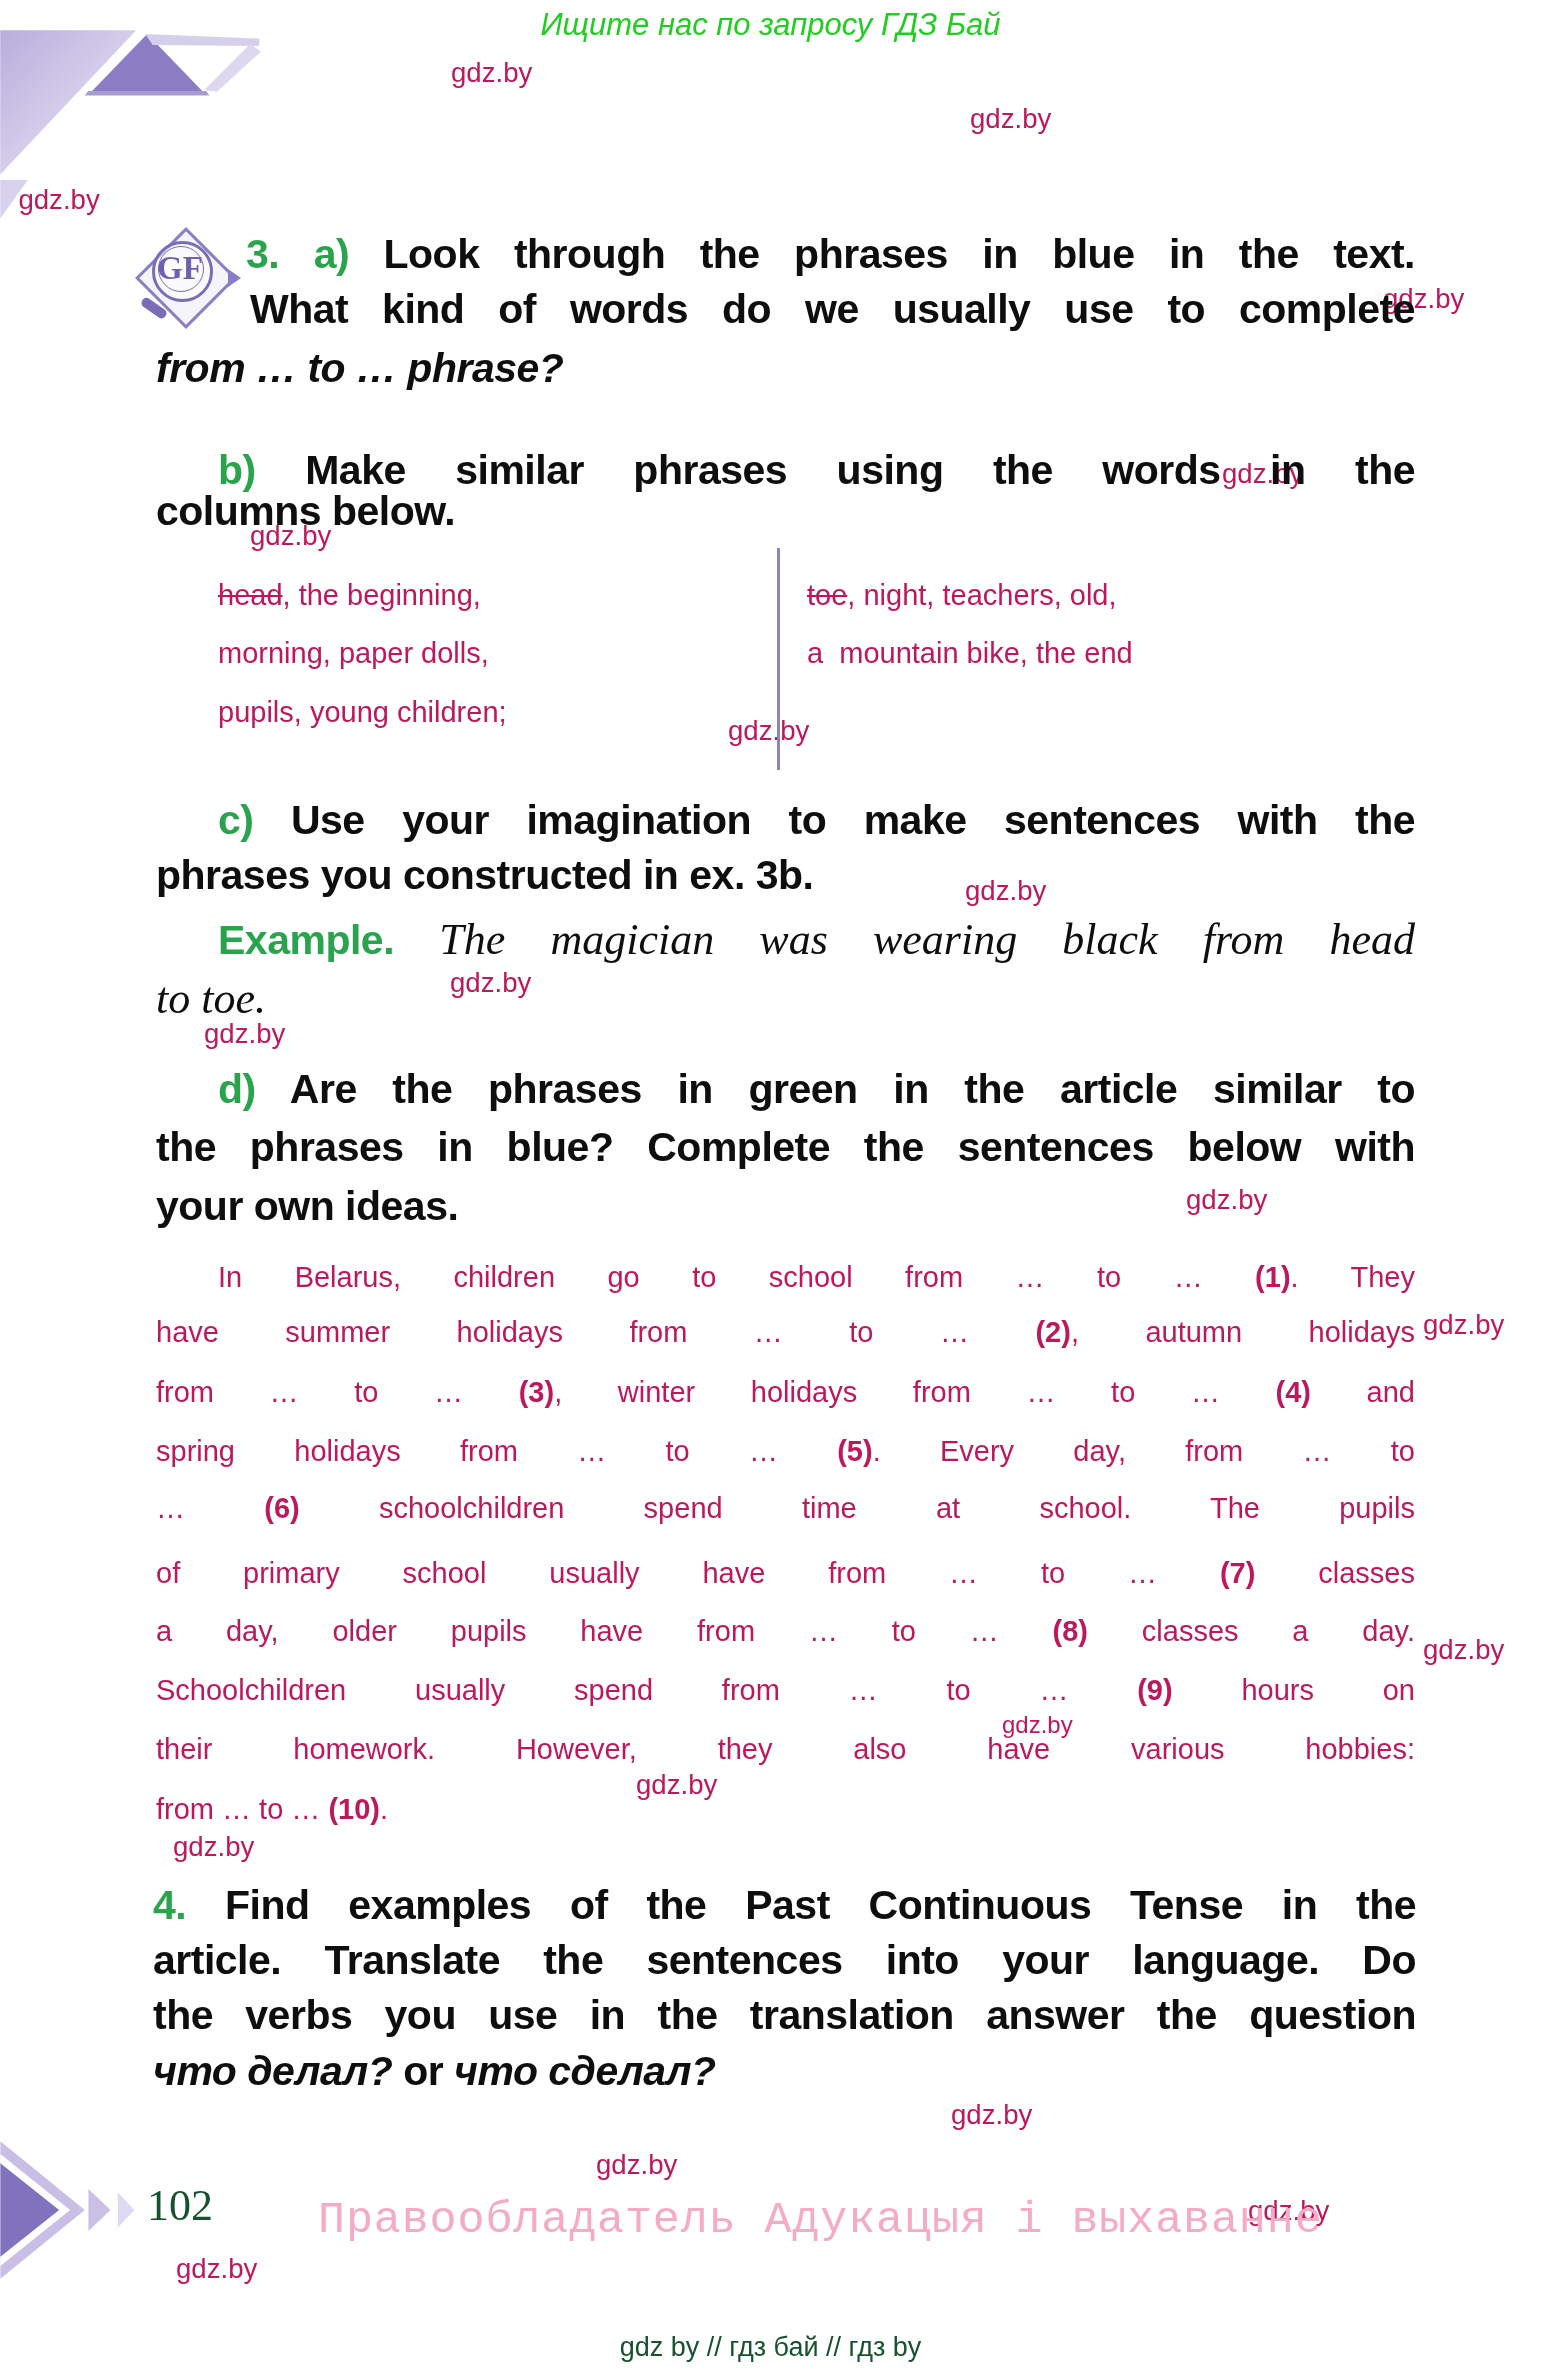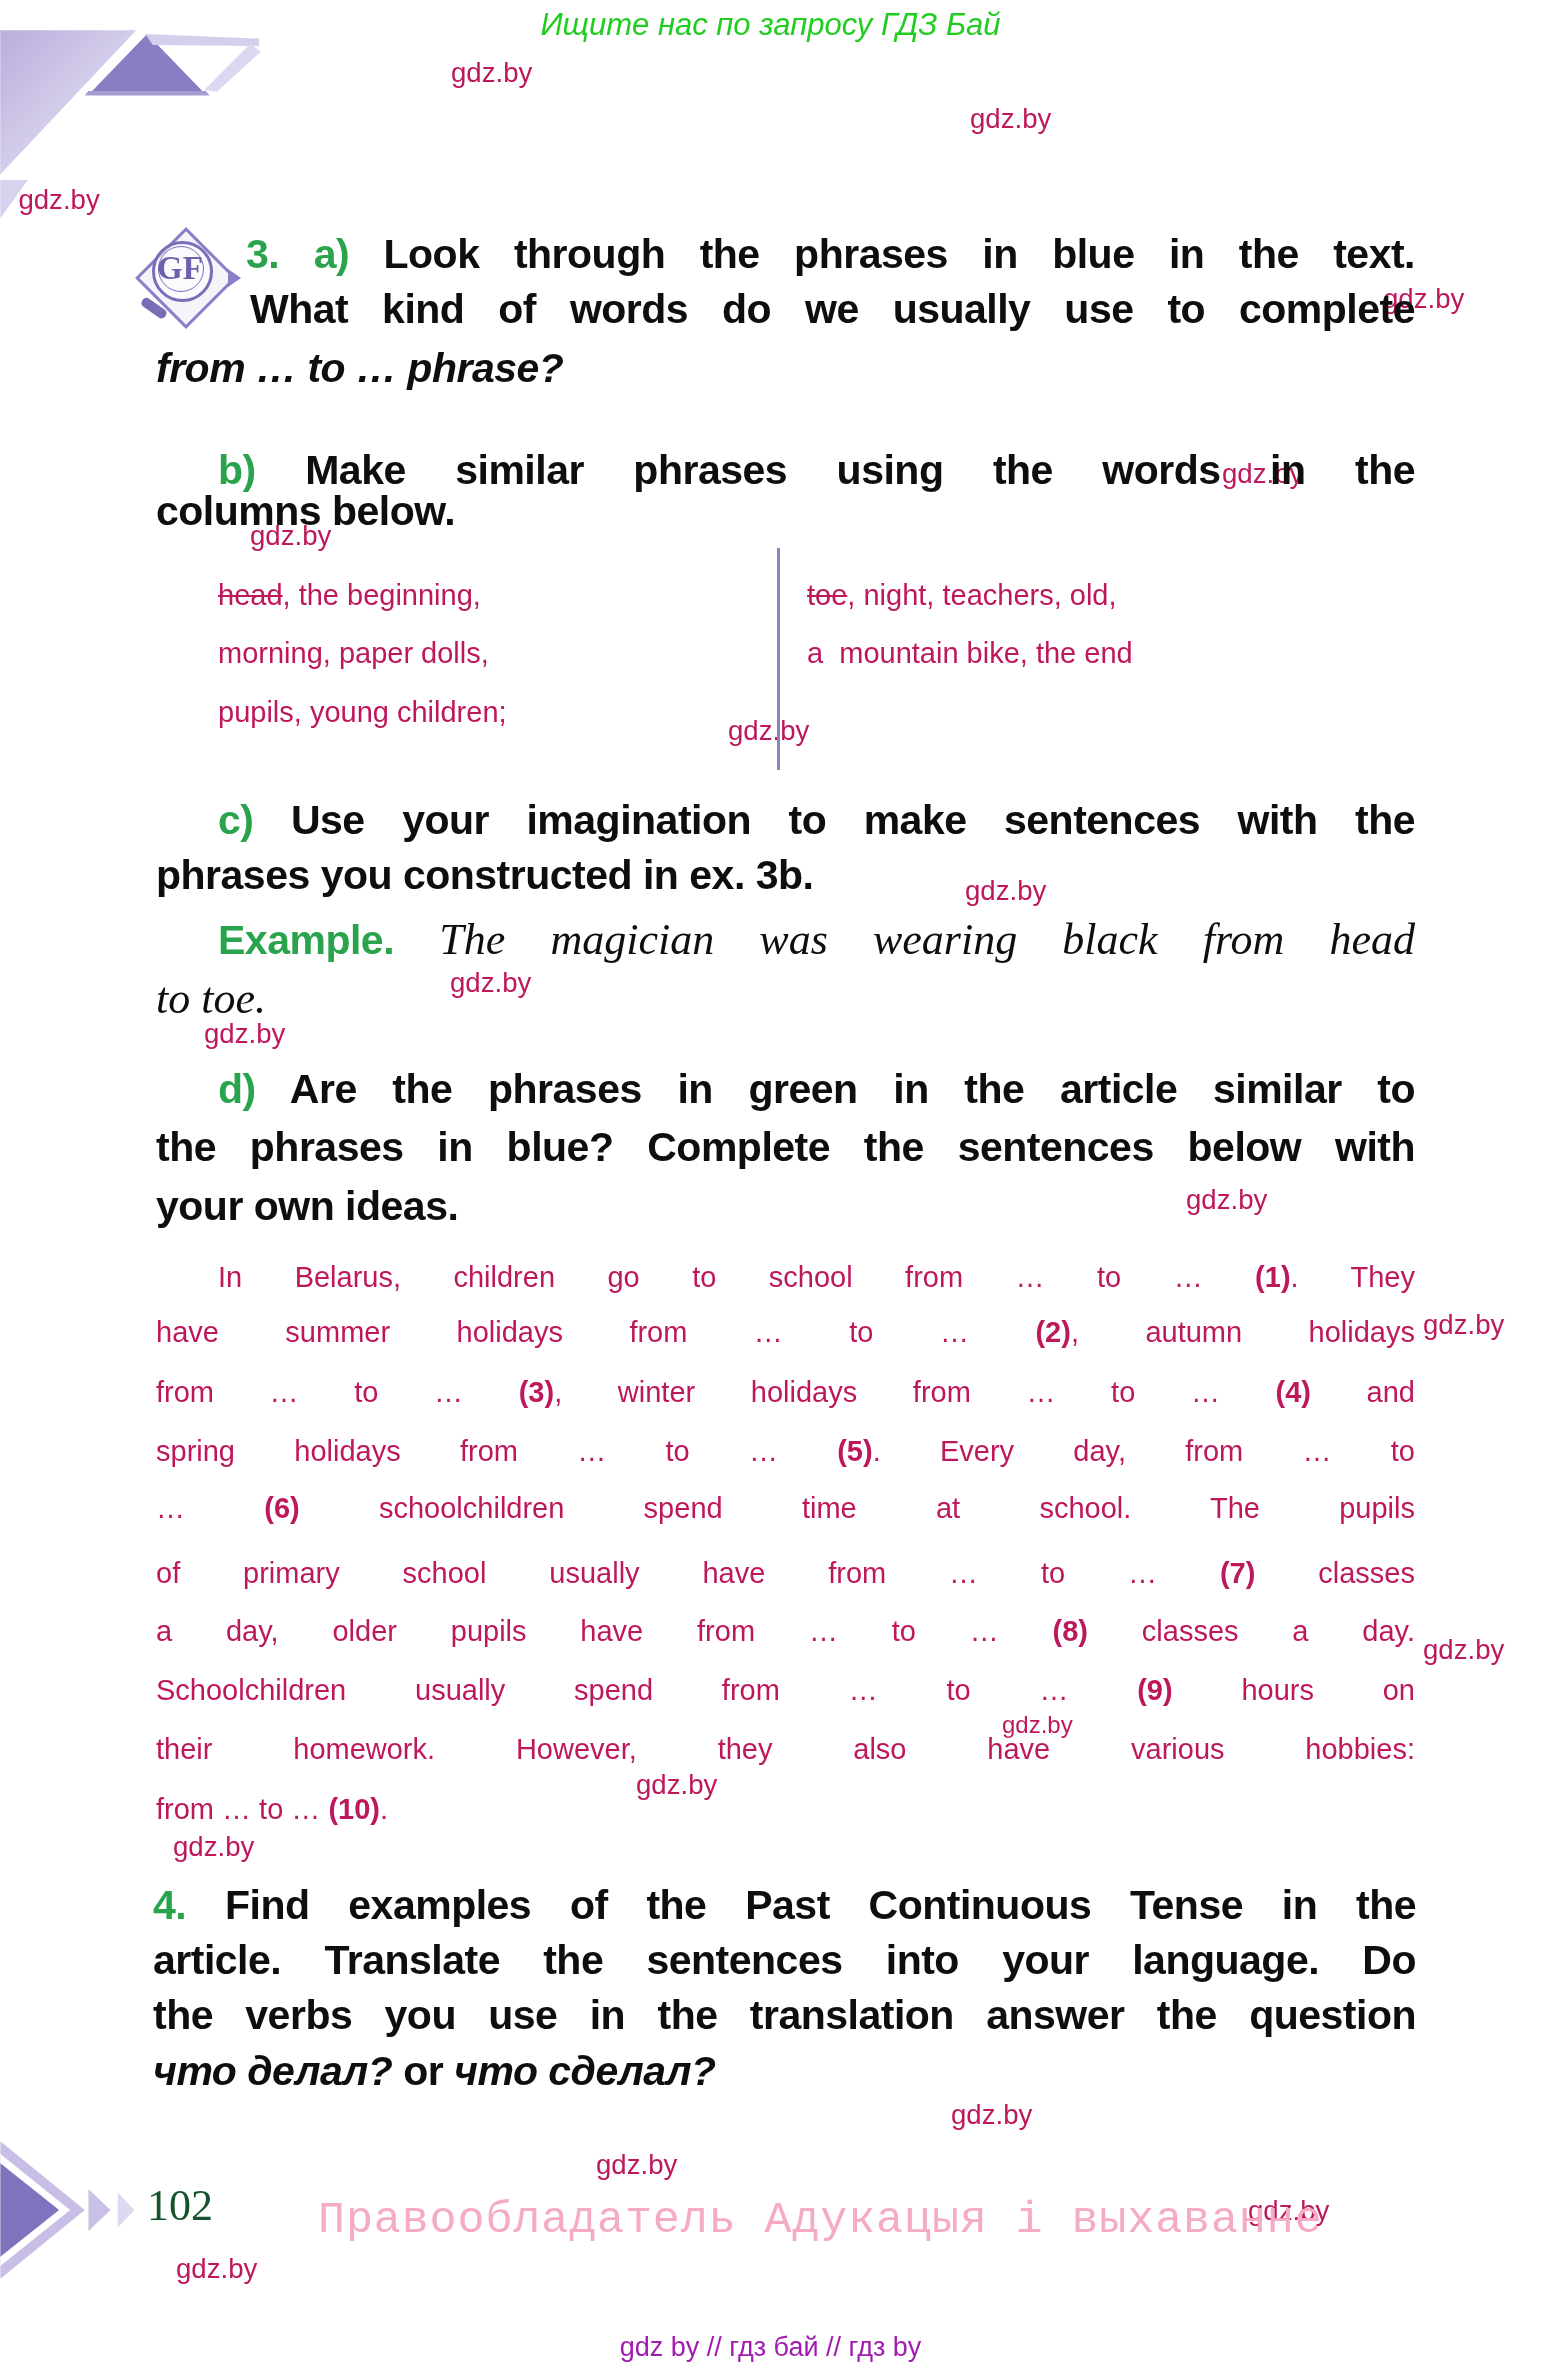--- a/index.html
+++ b/index.html
@@ -20,21 +20,21 @@
   .wm{position:absolute;font-family:"Liberation Sans",sans-serif;font-size:27.6px;
       color:#be185d;white-space:nowrap;}
   .promo{position:absolute;top:7.4px;left:0;width:100%;text-align:center;
          font-family:"Liberation Sans",sans-serif;font-style:italic;font-size:31px;color:#21cd21;}
   .divider{position:absolute;left:777px;top:548px;width:2.8px;height:222px;background:#8d83bd;}
   .pagenum{position:absolute;left:147px;top:2180px;font-family:"Liberation Serif",serif;
            font-size:44px;color:#14532d;}
   .publisher{position:absolute;left:318px;top:2195px;font-family:Liberation Mono, monospace;
              font-size:45px;letter-spacing:0.9px;color:#f5abc6;white-space:nowrap;}
   .links{position:absolute;left:0;top:2332px;width:100%;text-align:center;
-         font-family:"Liberation Sans",sans-serif;font-size:27px;color:#a21caf;}
+         font-family:"Liberation Sans",sans-serif;font-size:27px;color:#14532d;}
   
   .gf{position:absolute;left:134px;top:226px;width:103px;height:103px;}
   .gf .diamond{position:absolute;left:15.6px;top:15.6px;width:66px;height:66px;
                border:3.7px solid #8b7ec6;transform:rotate(45deg);background:rgba(219,212,240,0.25);}
   .gf .tip{position:absolute;right:-3.7px;top:43px;width:0;height:0;
            border-top:9.2px solid transparent;border-bottom:9.2px solid transparent;
            border-left:13px solid #8b7ec6;}
   .gf .ring{position:absolute;left:18.4px;top:14.7px;width:55px;height:55px;border-radius:50%;
             border:3.7px solid #7b6cb8;background:rgba(255,255,255,0.5);}
   .gf .ring2{position:absolute;left:24px;top:20px;width:44px;height:44px;border-radius:50%;

